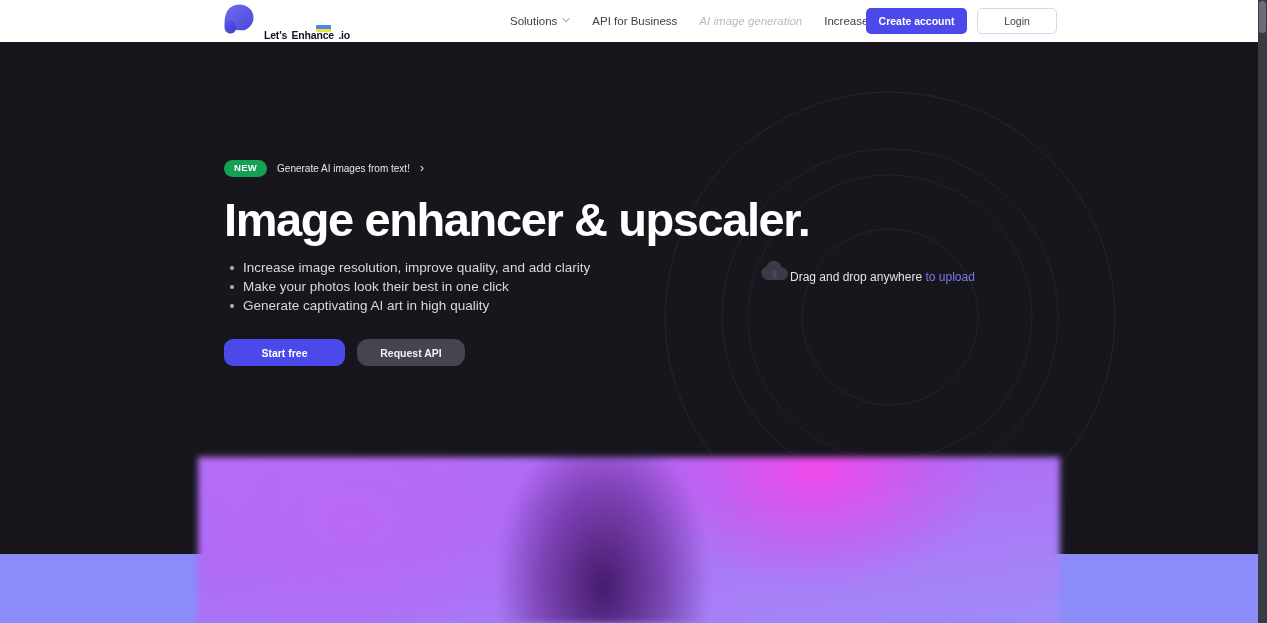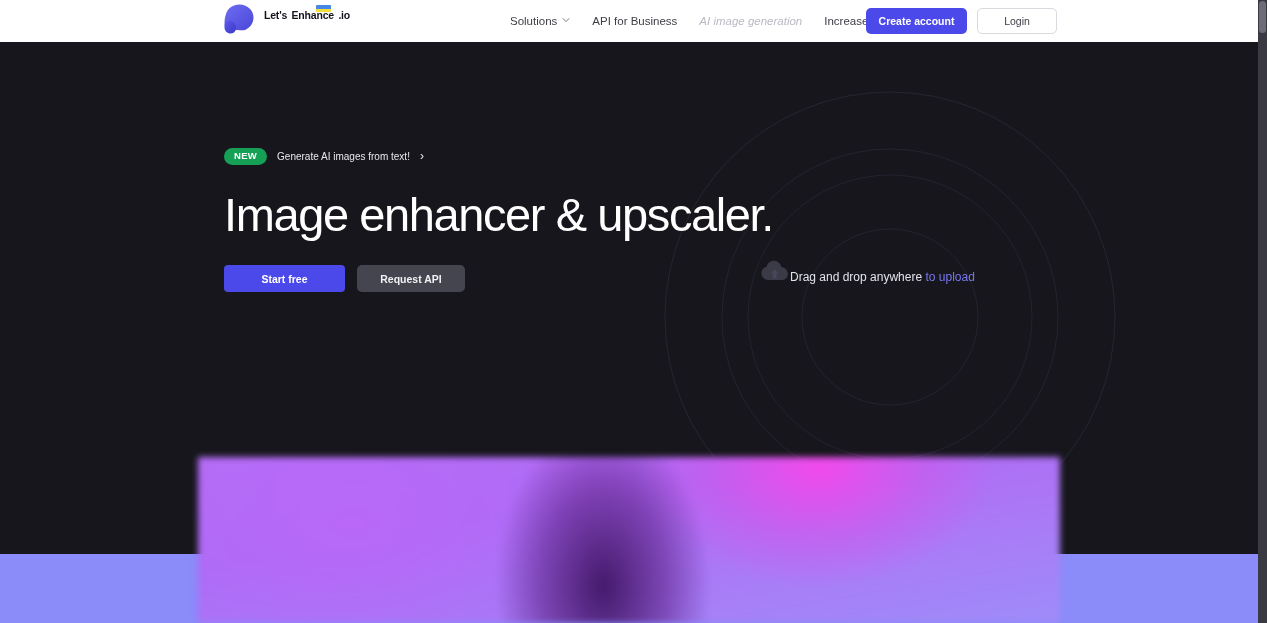--- a/index.html
+++ b/index.html
@@ -38,20 +38,21 @@
   .logo-blob {
     position:relative;
     width:34px; height:34px;
     flex:0 0 34px;
   }
   .logo-blob svg { display:block; }
   .logo-text {
     margin-left:7px;
     position:relative;
     padding-top:2px;
+    margin-top:20px;
   }
   .logo-line {
     font-size:10.5px;
     font-weight:bold;
     line-height:10.5px;
     color:#14141c;
     letter-spacing:-0.2px;
     white-space:nowrap;
   }
   .logo-flag {
@@ -124,21 +125,21 @@
   #rings {
     position:absolute;
     left:660px; top:-30px;
     width:470px; height:470px;
     pointer-events:none;
   }
   #rings svg { display:block; }
 
   #hero-left {
     position:absolute;
-    left:224px; top:106px;
+    left:224px; top:118px;
     width:520px;
   }
   #badge-row {
     display:flex; align-items:center;
     gap:10px;
     height:17px;
     cursor:pointer;
     width:max-content;
   }
   #badge-new {
@@ -156,24 +157,24 @@
     white-space:nowrap;
   }
   #badge-arrow {
     color:#e7e7ee;
     font-size:12px;
     line-height:12px;
     position:relative; top:-1px;
   }
 
   #hero-title {
-    margin-top:23px;
+    margin-top:16px;
     font-size:47px;
     line-height:53px;
-    font-weight:normal;
+    font-weight:bold;
     color:#ffffff;
     letter-spacing:-1.4px;
     white-space:nowrap;
   }
 
   #hero-list {
     margin-top:12px;
     list-style:none;
   }
   #hero-list li {
@@ -194,30 +195,30 @@
 
   #hero-cta {
     margin-top:24px;
     display:flex; gap:12px;
   }
   #btn-start {
     width:121px; height:27px;
     background:#4c49ea;
     color:#ffffff;
     font-size:10.5px; font-weight:bold;
-    border:none; border-radius:4px;
+    border:none; border-radius:9px;
     cursor:pointer;
     display:flex; align-items:center; justify-content:center;
   }
   #btn-api {
     width:108px; height:27px;
     background:#45454f;
     color:#f0f0f5;
     font-size:10.5px; font-weight:bold;
-    border:none; border-radius:5px;
+    border:none; border-radius:11px;
     cursor:pointer;
     display:flex; align-items:center; justify-content:center;
   }
 
   #dropzone {
     position:absolute;
     left:760px; top:215px;
     width:260px;
     display:flex; flex-direction:row;
     align-items:center;
@@ -352,20 +353,25 @@
       <div id="hero-left">
 
         <div id="badge-row">
           <span id="badge-new">NEW</span>
           <span id="badge-text">Generate AI images from text!</span>
           <span id="badge-arrow">›</span>
         </div>
 
         <h1 id="hero-title">Image enhancer &amp; upscaler.</h1>
 
+        <ul id="hero-list">
+          <li>Increase image resolution, improve quality, and add clarity</li>
+          <li>Make your photos look their best in one click</li>
+          <li>Generate captivating AI art in high quality</li>
+        </ul>
 
         <div id="hero-cta">
           <button id="btn-start">Start free</button>
           <button id="btn-api">Request API</button>
         </div>
       </div>
 
       <div id="dropzone">
         <span id="cloud-icon">
           <svg width="30" height="22" viewBox="0 0 30 22">

